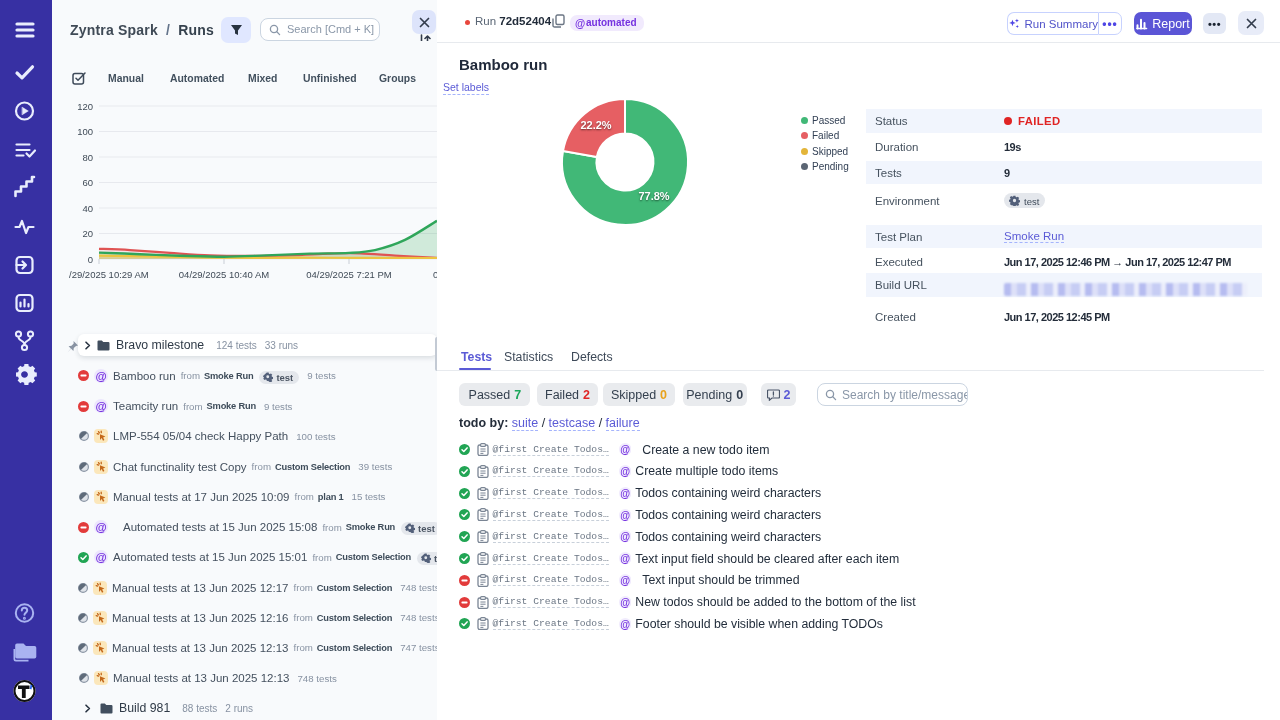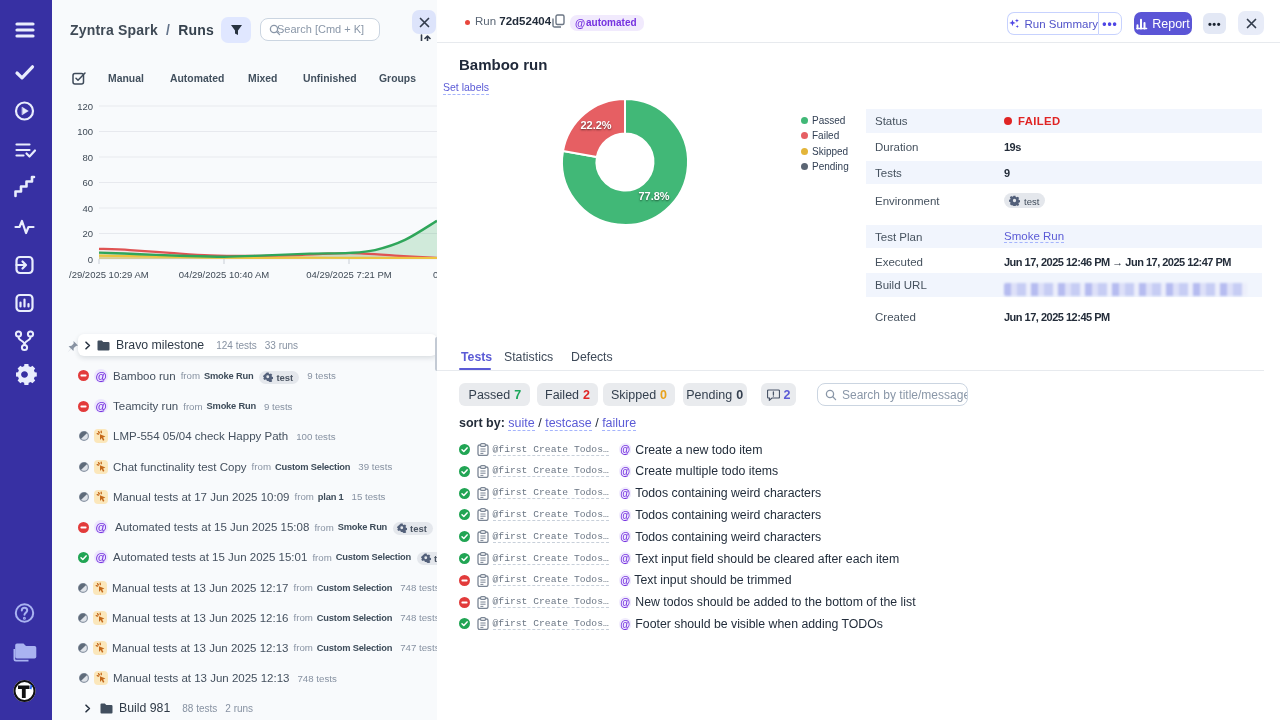--- a/index.html
+++ b/index.html
@@ -3,21 +3,21 @@
 <meta charset="utf-8">
 <style>
 * { margin:0; padding:0; box-sizing:border-box; }
 html,body { width:1280px; height:720px; overflow:hidden; font-family:"Liberation Sans", sans-serif; background:#fff; }
 #sidebar { position:absolute; left:0; top:0; width:52px; height:720px; background:#3730a3; }
 #leftpanel { position:absolute; left:52px; top:0; width:385px; height:720px; background:#f8fafc; overflow:hidden; }
 #rightpanel { position:absolute; left:437px; top:0; width:843px; height:720px; background:#fff; }
 .crumb { position:absolute; left:18px; top:22px; font-size:14px; font-weight:bold; color:#3f4a56; letter-spacing:-0.2px; letter-spacing:.2px; }
 .crumb .sep { color:#64748b; font-weight:600; padding:0 4px; }
 .filterbtn { position:absolute; left:169px; top:17px; width:30px; height:26px; background:#e0e7ff; border-radius:7px; }
-.searchbox { position:absolute; left:208px; top:18px; width:120px; height:23px; background:#fff; border:1px solid #cbd5e1; border-radius:8px; color:#8a97a8; font-size:11px; line-height:21px; padding-left:16px; }
+.searchbox { position:absolute; left:208px; top:18px; width:120px; height:23px; background:#fff; border:1px solid #cbd5e1; border-radius:8px; color:#8a97a8; font-size:11px; line-height:21px; padding-left:26px; }
 .closefbtn { position:absolute; left:360px; top:10px; width:24px; height:24px; background:#dde4fb; border-radius:7px; z-index:5; }
 .tabsrow { position:absolute; left:0; top:68px; width:385px; height:26px; font-size:10.4px; color:#42505e; font-weight:bold; }
 .tabsrow span { position:absolute; top:5px; }
 .runrow { position:absolute; left:0; width:385px; height:30px; }
 .runtitle { font-size:11.5px; color:#44505e; }
 .mut { font-size:9.7px; color:#8792a2; }
 .from-b { font-size:9.3px; color:#3e4c5a; font-weight:bold; letter-spacing:-0.2px; }
 .pill-test { display:inline-block; background:#e4e7ec; border-radius:8px; font-size:9.5px; color:#4b5563; padding:1px 6px 1px 4px; font-weight:600; }
 .tval { font-size:11px; font-weight:bold; color:#242d3a; white-space:nowrap; letter-spacing:-0.5px; }
 </style>
@@ -249,21 +249,21 @@
             <circle cx="5.5" cy="5.5" r="5.5" fill="#e23b3b"></circle>
             <rect x="2.4" y="4.6" width="6.2" height="1.9" rx="0.9" fill="#fff"></rect>
           </svg>
         </span>
         <span style="margin-left:5px;display:flex">
           <svg width="14" height="14" viewBox="0 0 14 14">
             <circle cx="7" cy="7" r="7" fill="#ece6fd"></circle>
             <text x="7" y="10.6" font-size="11.5" font-weight="bold" fill="#7633e0" text-anchor="middle" font-family="Liberation Sans">@</text>
           </svg>
         </span>
-        <span class="runtitle" style="margin-left:7px;white-space:nowrap">Automated tests at 15 Jun 2025 15:08</span>
+        <span class="runtitle" style="margin-left:15px;white-space:nowrap">Automated tests at 15 Jun 2025 15:08</span>
         <span class="mut" style="margin-left:5px">from</span>
         <span class="from-b" style="margin-left:4px;white-space:nowrap">Smoke Run</span>
         <span style="margin-left:6px;white-space:nowrap"><span class="pill-test"><svg width="10" height="10" viewBox="0 0 20 20" style="vertical-align:-1px;margin-right:3px">
               <path d="M8 1h4l.5 2.5 2 .8L16.7 3 19.5 5.8 18 8l.8 2 2.5.5v4l-2.5.5-.8 2 1.5 2.2-2.8 2.8-2.2-1.5-2 .8L12 19H8l-.5-2.5-2-.8L3.3 17 .5 14.2 2 12l-.8-2L-1.3 9.5zm2 12a3 3 0 1 0 0-6 3 3 0 0 0 0 6z" fill="#53607a" transform="scale(.95)"></path>
             </svg>test</span></span>
       </div>
 <div class="runrow" style="top:542.0px;display:flex;align-items:center">
         <span style="margin-left:26px;display:flex;width:11px;justify-content:center">
           <svg width="11" height="11" viewBox="0 0 11 11">
             <circle cx="5.5" cy="5.5" r="5.5" fill="#21a554"></circle>
@@ -503,21 +503,21 @@
     </span>
 <span style="position:absolute;left:380px;top:383px;width:151px;height:23px;background:#fff;border:1px solid #cbd5e1;border-radius:8px;display:inline-flex;align-items:center;padding-left:7px;gap:5px;overflow:hidden">
       <span style="flex-shrink:0;display:flex">
         <svg width="12" height="12" viewBox="0 0 12 12">
           <circle cx="5" cy="5" r="3.6" fill="none" stroke="#8a97a8" stroke-width="1.3"></circle>
           <path d="M7.8 7.8l2.8 2.8" stroke="#8a97a8" stroke-width="1.3" stroke-linecap="round"></path>
         </svg>
       </span>
       <span style="font-size:12px;color:#8a97a8;white-space:nowrap">Search by title/message</span>
     </span>
-<div style="position:absolute;left:22px;top:416px;font-size:12.5px;color:#242d3a"><b>sort by:</b> <span style="color:#5b5bd6;border-bottom:1px dashed #a5b4fc">suite</span> / <span style="color:#5b5bd6;border-bottom:1px dashed #a5b4fc">testcase</span> / <span style="color:#5b5bd6;border-bottom:1px dashed #a5b4fc">failure</span></div>
+<div style="position:absolute;left:22px;top:416px;font-size:12.5px;color:#242d3a"><b>todo by:</b> <span style="color:#5b5bd6;border-bottom:1px dashed #a5b4fc">suite</span> / <span style="color:#5b5bd6;border-bottom:1px dashed #a5b4fc">testcase</span> / <span style="color:#5b5bd6;border-bottom:1px dashed #a5b4fc">failure</span></div>
 <div style="position:absolute;left:0;top:439.0px;width:843px;height:21px;display:flex;align-items:center">
       <span style="margin-left:22px;display:flex">
         <svg width="11" height="11" viewBox="0 0 11 11">
           <circle cx="5.5" cy="5.5" r="5.5" fill="#21a554"></circle>
           <path d="M3 5.7l1.8 1.8 3.3-3.6" stroke="#fff" stroke-width="1.5" fill="none" stroke-linecap="round" stroke-linejoin="round"></path>
         </svg>
       </span>
       <span style="margin-left:6.5px;display:flex">
         <svg width="12" height="13" viewBox="0 0 12 13">
           <rect x="1" y="2" width="10" height="10.4" rx="1.6" fill="none" stroke="#7a8594" stroke-width="1.3"></rect>
@@ -525,21 +525,21 @@
           <path d="M3.4 6h5.2M3.4 8.2h5.2M3.4 10.4h3" stroke="#7a8594" stroke-width="1"></path>
         </svg>
       </span>
       <span style="margin-left:4px;font-family:'Liberation Mono',monospace;font-size:9.7px;color:#6b7684;border-bottom:1px dashed #c8d0da;white-space:nowrap">@first Create Todos…</span>
       <span style="margin-left:10px;display:flex">
         <svg width="12.5" height="12.5" viewBox="0 0 13 13">
           <circle cx="6.5" cy="6.5" r="6.5" fill="#f1ecfd"></circle>
           <text x="6.5" y="9.9" font-size="10.5" font-weight="bold" fill="#7633e0" text-anchor="middle" font-family="Liberation Sans">@</text>
         </svg>
       </span>
-      <span style="margin-left:4px;font-size:12.3px;color:#232e3c;font-weight:500;white-space:nowrap">Create a new todo item</span>
+      <span style="margin-left:11px;font-size:12.3px;color:#232e3c;font-weight:500;white-space:nowrap">Create a new todo item</span>
     </div>
 <div style="position:absolute;left:0;top:460.8px;width:843px;height:21px;display:flex;align-items:center">
       <span style="margin-left:22px;display:flex">
         <svg width="11" height="11" viewBox="0 0 11 11">
           <circle cx="5.5" cy="5.5" r="5.5" fill="#21a554"></circle>
           <path d="M3 5.7l1.8 1.8 3.3-3.6" stroke="#fff" stroke-width="1.5" fill="none" stroke-linecap="round" stroke-linejoin="round"></path>
         </svg>
       </span>
       <span style="margin-left:6.5px;display:flex">
         <svg width="12" height="13" viewBox="0 0 12 13">
@@ -663,21 +663,21 @@
           <path d="M3.4 6h5.2M3.4 8.2h5.2M3.4 10.4h3" stroke="#7a8594" stroke-width="1"></path>
         </svg>
       </span>
       <span style="margin-left:4px;font-family:'Liberation Mono',monospace;font-size:9.7px;color:#6b7684;border-bottom:1px dashed #c8d0da;white-space:nowrap">@first Create Todos…</span>
       <span style="margin-left:10px;display:flex">
         <svg width="12.5" height="12.5" viewBox="0 0 13 13">
           <circle cx="6.5" cy="6.5" r="6.5" fill="#f1ecfd"></circle>
           <text x="6.5" y="9.9" font-size="10.5" font-weight="bold" fill="#7633e0" text-anchor="middle" font-family="Liberation Sans">@</text>
         </svg>
       </span>
-      <span style="margin-left:3px;font-size:12.3px;color:#232e3c;font-weight:500;white-space:nowrap">Text input should be trimmed</span>
+      <span style="margin-left:11px;font-size:12.3px;color:#232e3c;font-weight:500;white-space:nowrap">Text input should be trimmed</span>
     </div>
 <div style="position:absolute;left:0;top:591.6px;width:843px;height:21px;display:flex;align-items:center">
       <span style="margin-left:22px;display:flex">
         <svg width="11" height="11" viewBox="0 0 11 11">
           <circle cx="5.5" cy="5.5" r="5.5" fill="#e23b3b"></circle>
           <rect x="2.4" y="4.6" width="6.2" height="1.9" rx="0.9" fill="#fff"></rect>
         </svg>
       </span>
       <span style="margin-left:6.5px;display:flex">
         <svg width="12" height="13" viewBox="0 0 12 13">

